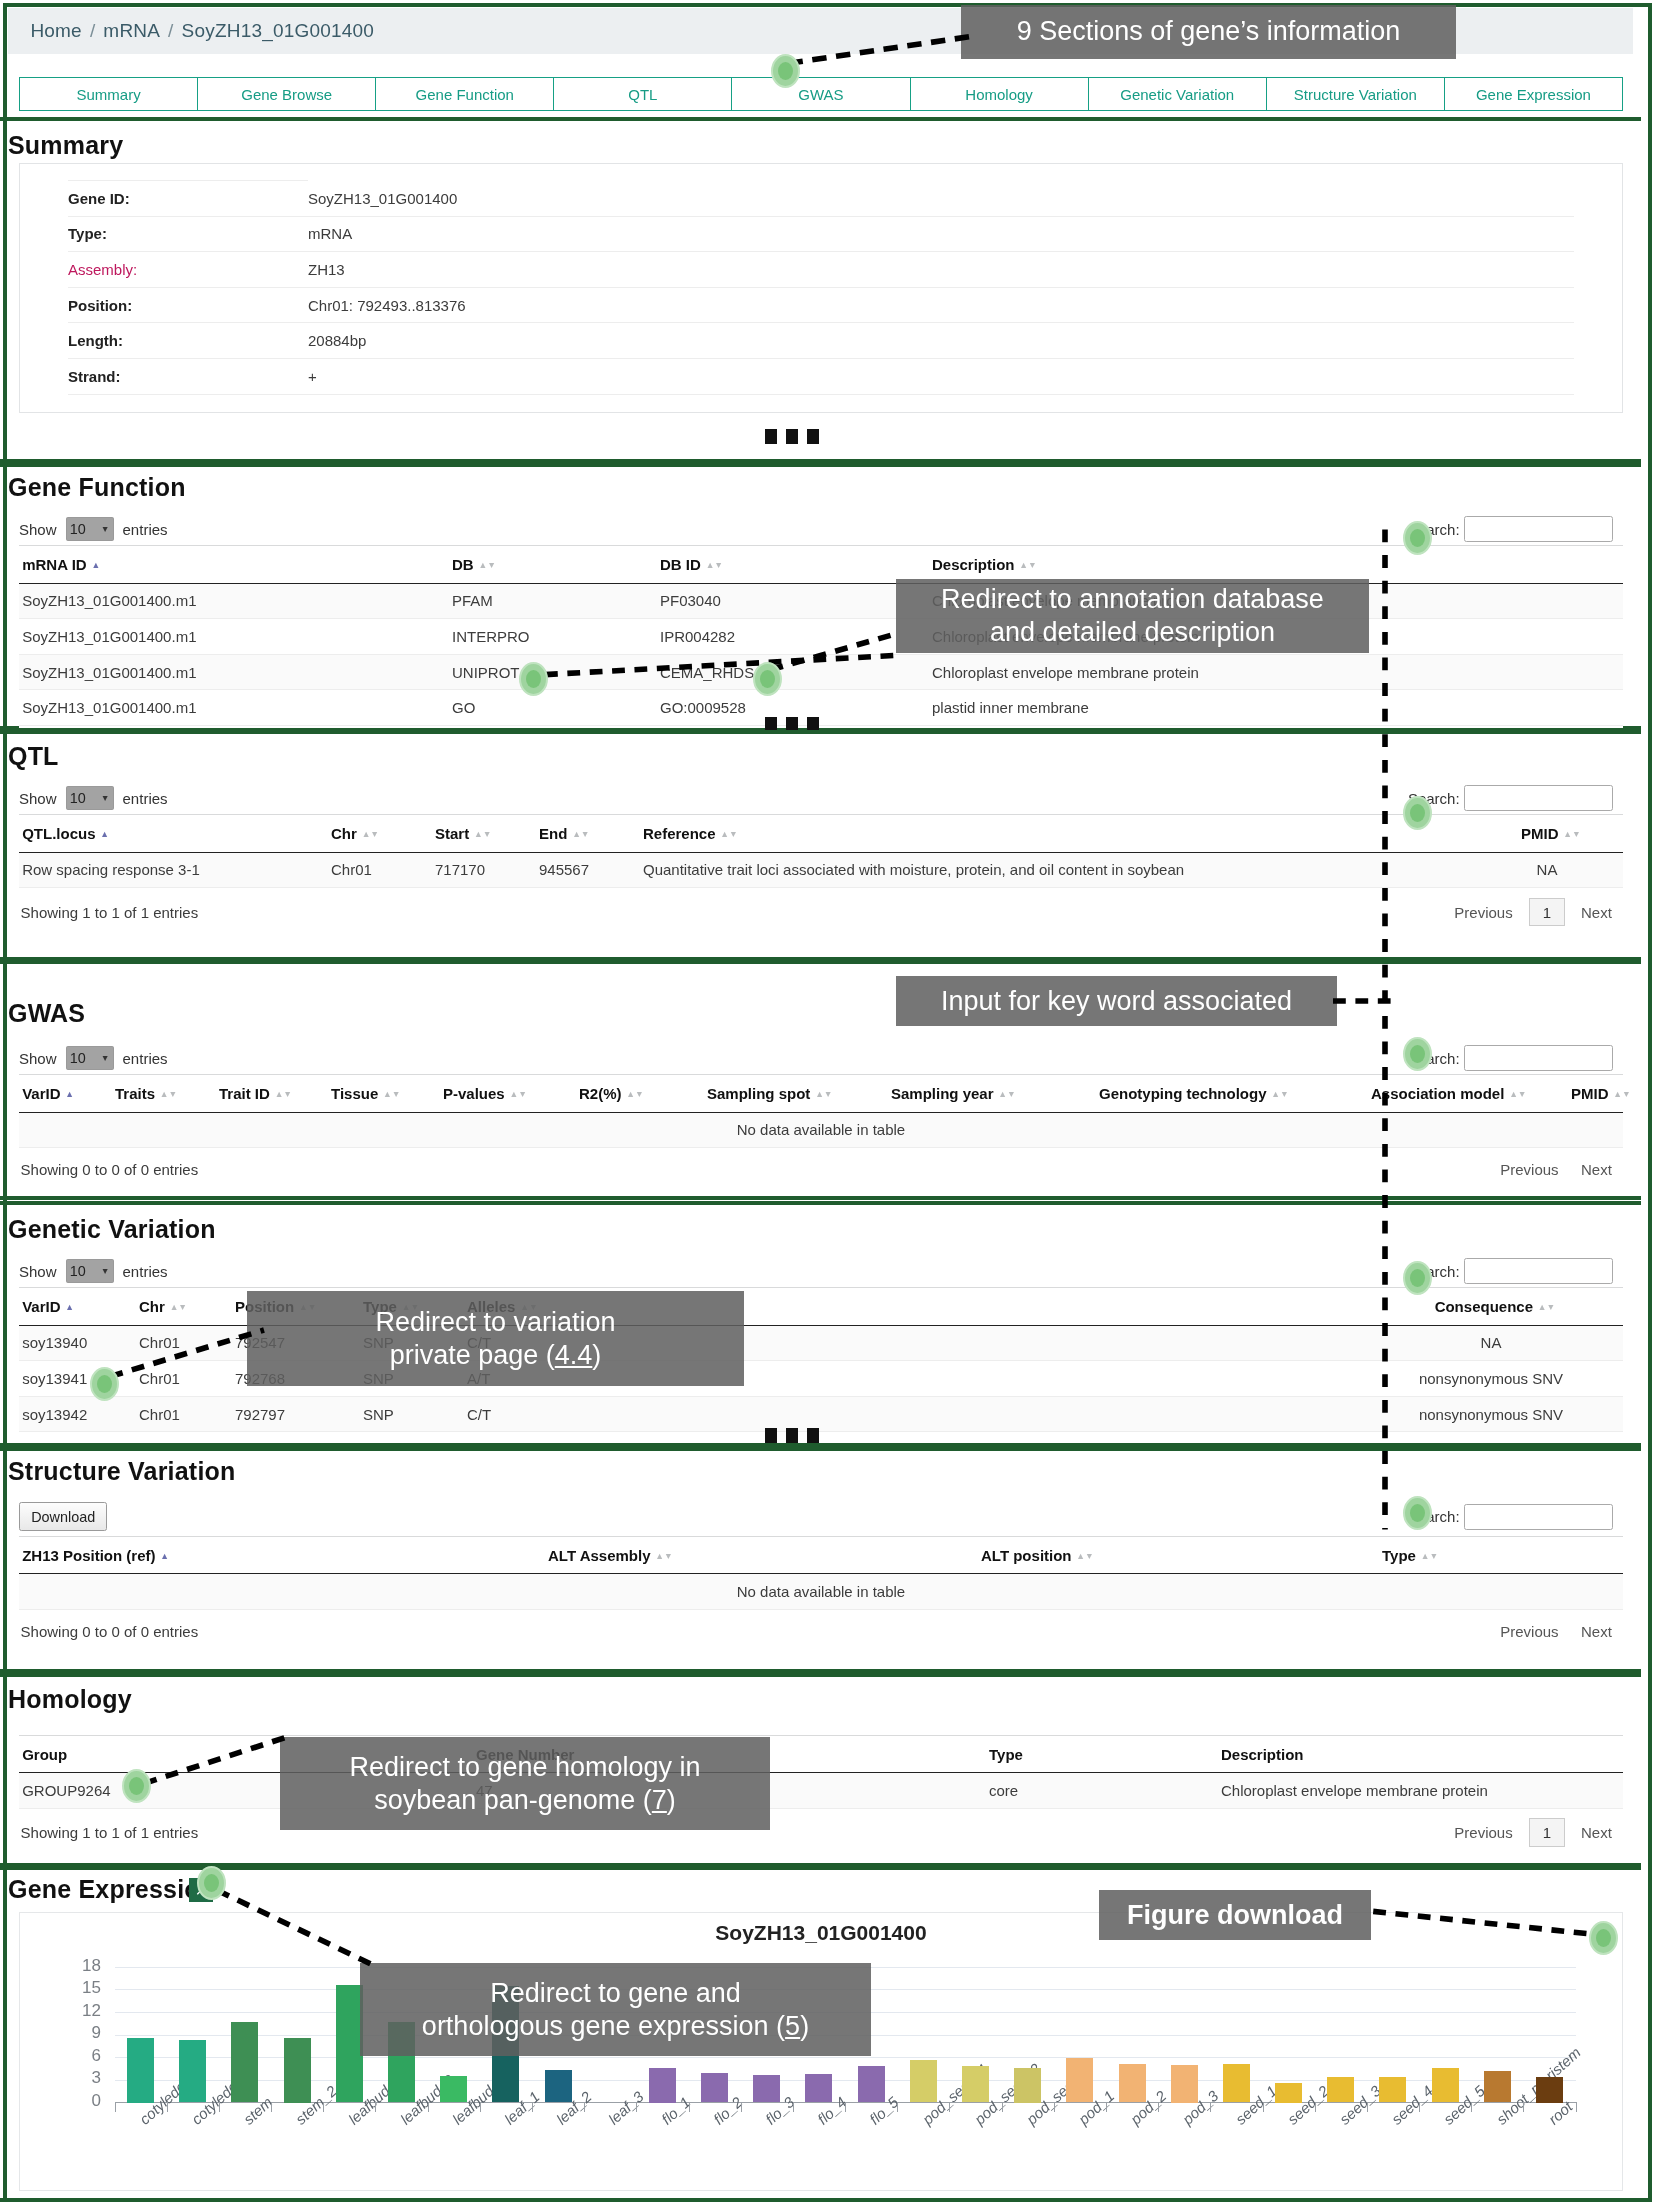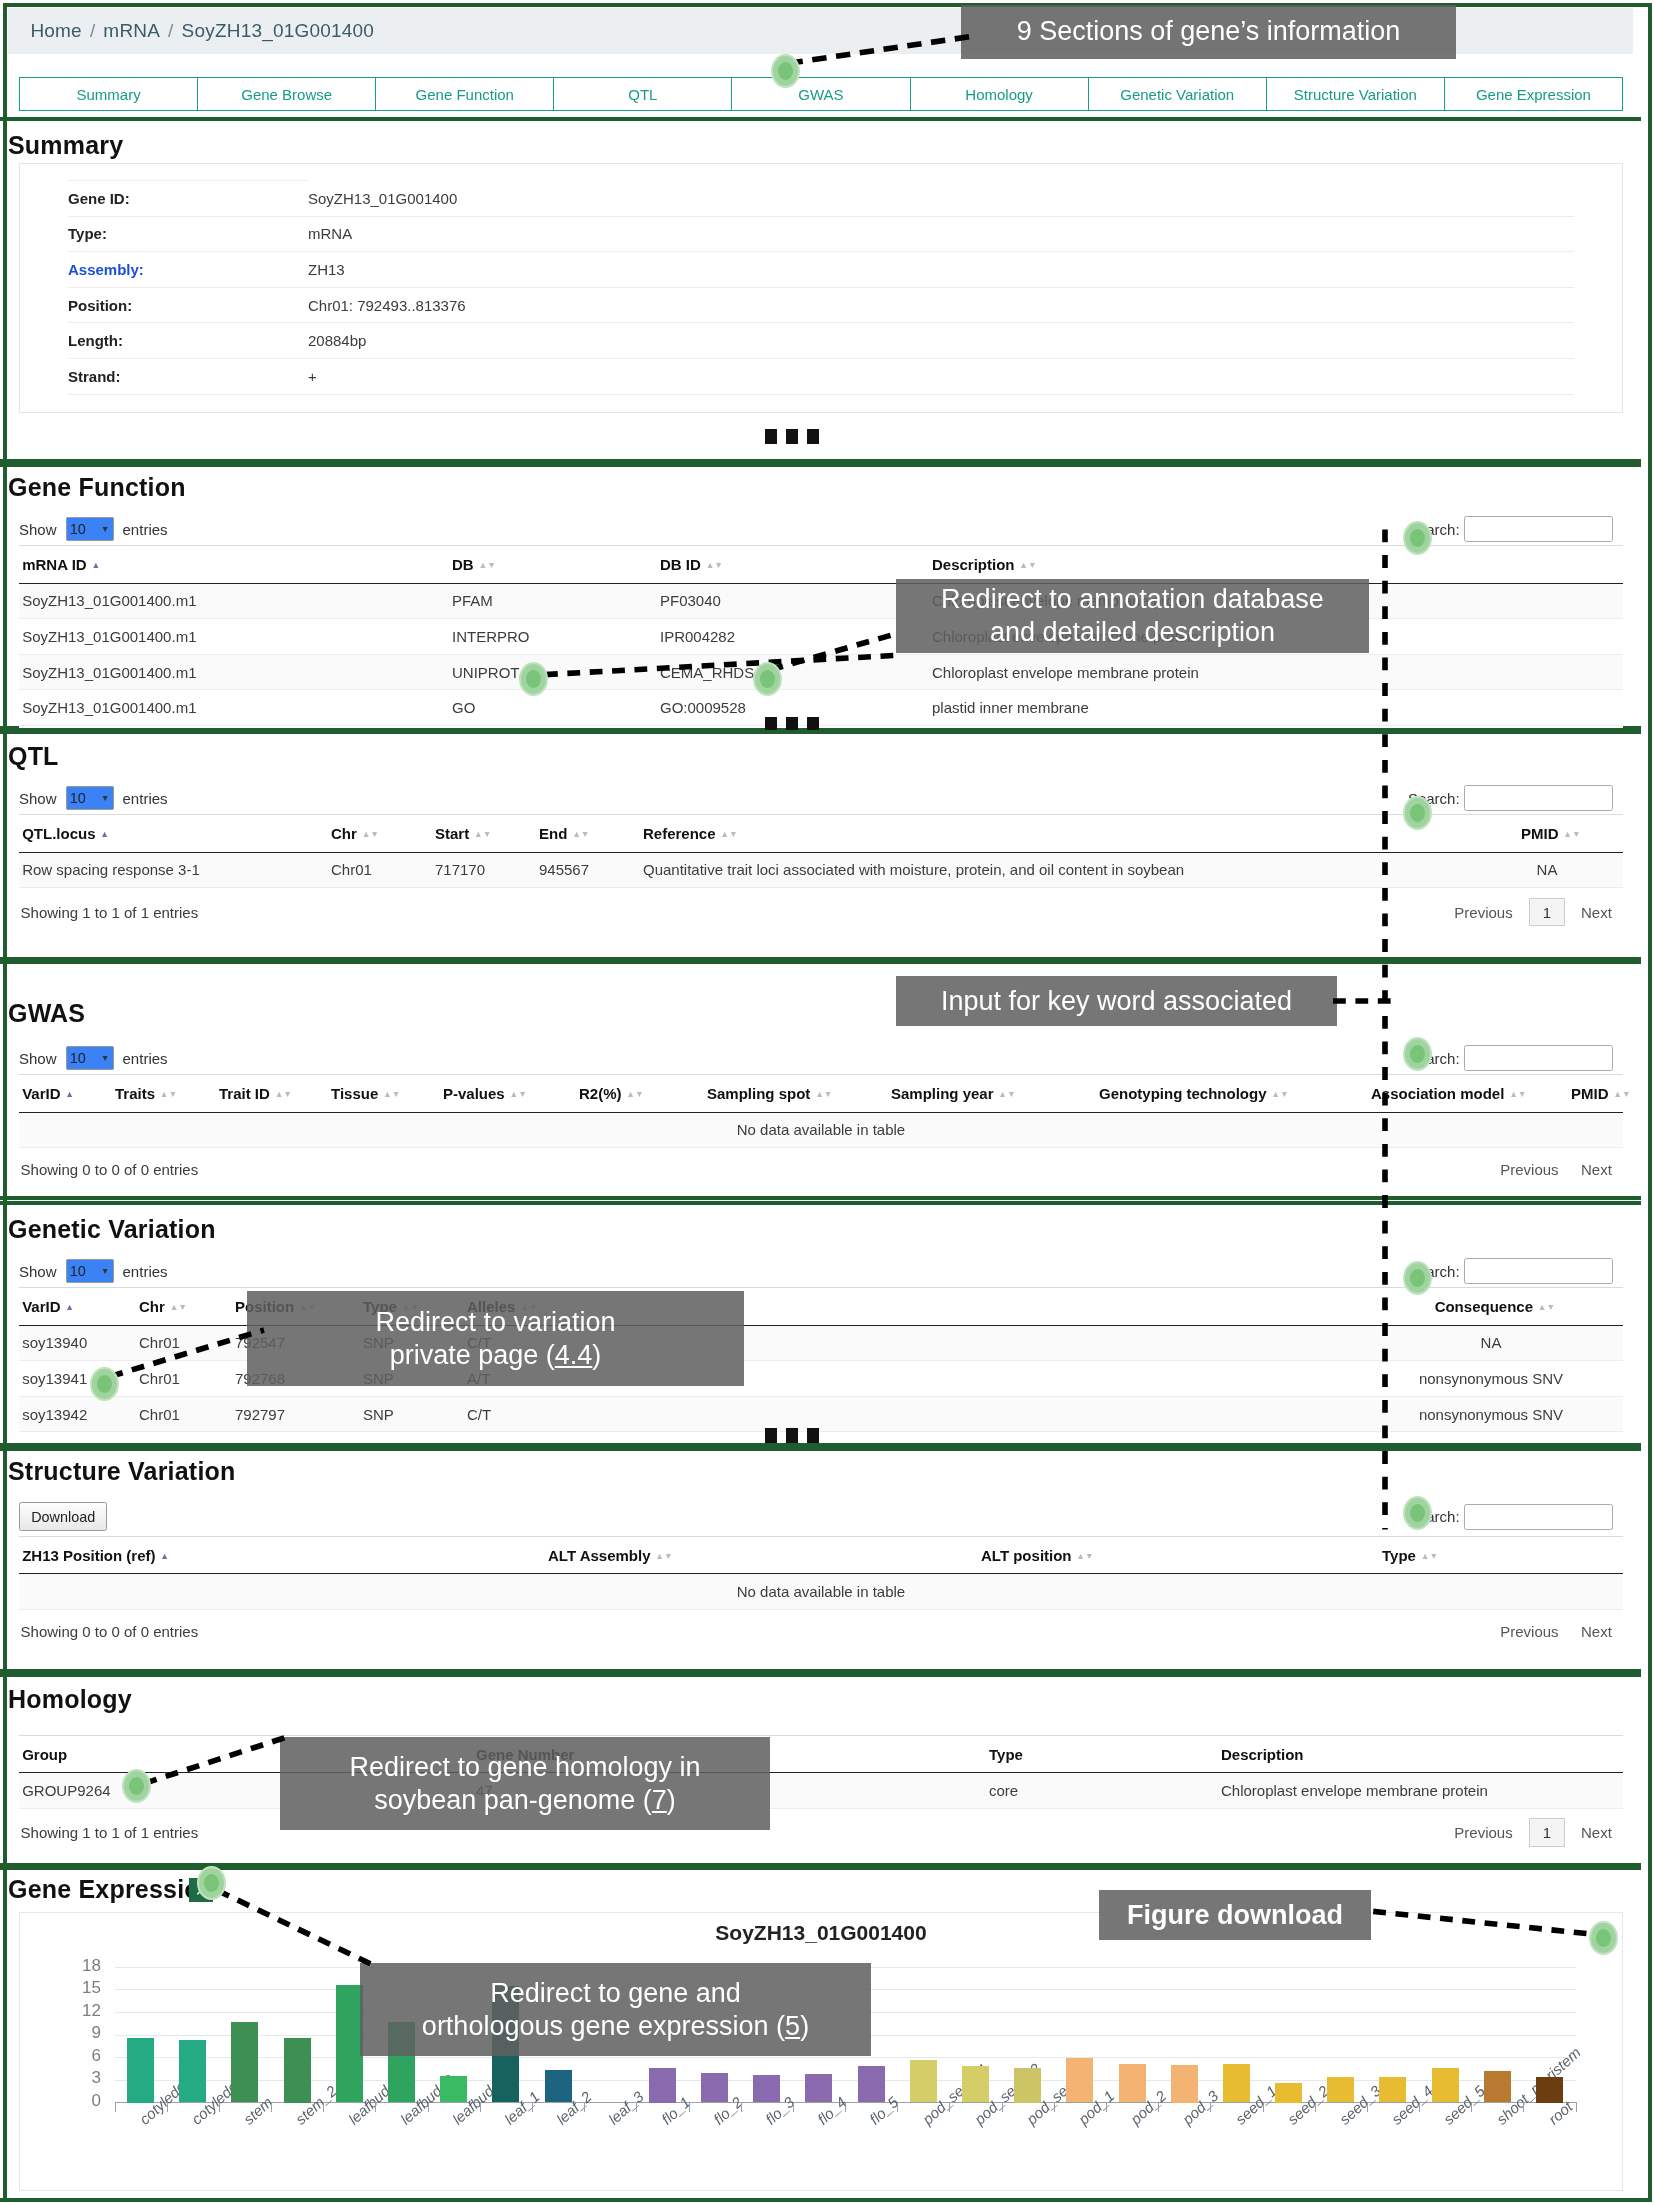--- a/index.html
+++ b/index.html
@@ -44,21 +44,21 @@
   .sec-title{
     font-size:25px; font-weight:bold; color:#111; letter-spacing:0.2px;
     font-family:"Liberation Sans", sans-serif;
   }
   .card{
     border:0.8px solid #e2e4e6; background:#fff;
   }
   .ctrl-row{ display:flex; align-items:center; justify-content:space-between; padding:11.2px 17.6px 6.4px 17.6px; }
   .showbox{ font-size:15px; color:#333; display:flex; align-items:center; gap:9px; }
   .sel{
-    border:0.8px solid #9a9a9a; background:#3b82f6; height:24px; width:48px;
+    border:0.8px solid #9a9a9a; background:#a3a3a3; height:24px; width:48px;
     font-size:14.4px; padding:0 3.2px; color:#222; border-radius:1.6px;
     display:inline-flex; align-items:center; justify-content:space-between;
   }
   .sel .caret{ font-size:8.8px; color:#333; }
   .searchbox{ font-size:15px; color:#333; display:flex; align-items:center; gap:4.8px; }
   .searchbox input{
     width:149px; height:26px; border:0.8px solid #aaa; border-radius:2.4px; background:#fff;
     font-size:13.6px; padding:0 4.8px; font-family:"Liberation Sans", sans-serif;
   }
   table.dt{ width:100%; border-collapse:collapse; }
@@ -161,21 +161,21 @@
       <tbody>
         <tr>
             <td style="width:240px;font-weight:bold;color:#222;border-top:0.8px solid #ededed;">Gene ID:</td>
             <td>SoyZH13_01G001400</td>
           </tr>
         <tr>
             <td style="font-weight:bold;color:#222;">Type:</td>
             <td>mRNA</td>
           </tr>
         <tr>
-            <td style="font-weight:bold;color:#1d4ed8;">Assembly:</td>
+            <td style="font-weight:normal;color:#be185d;">Assembly:</td>
             <td>ZH13</td>
           </tr>
         <tr>
             <td style="font-weight:bold;color:#222;">Position:</td>
             <td>Chr01: 792493..813376</td>
           </tr>
         <tr>
             <td style="font-weight:bold;color:#222;">Length:</td>
             <td>20884bp</td>
           </tr>

